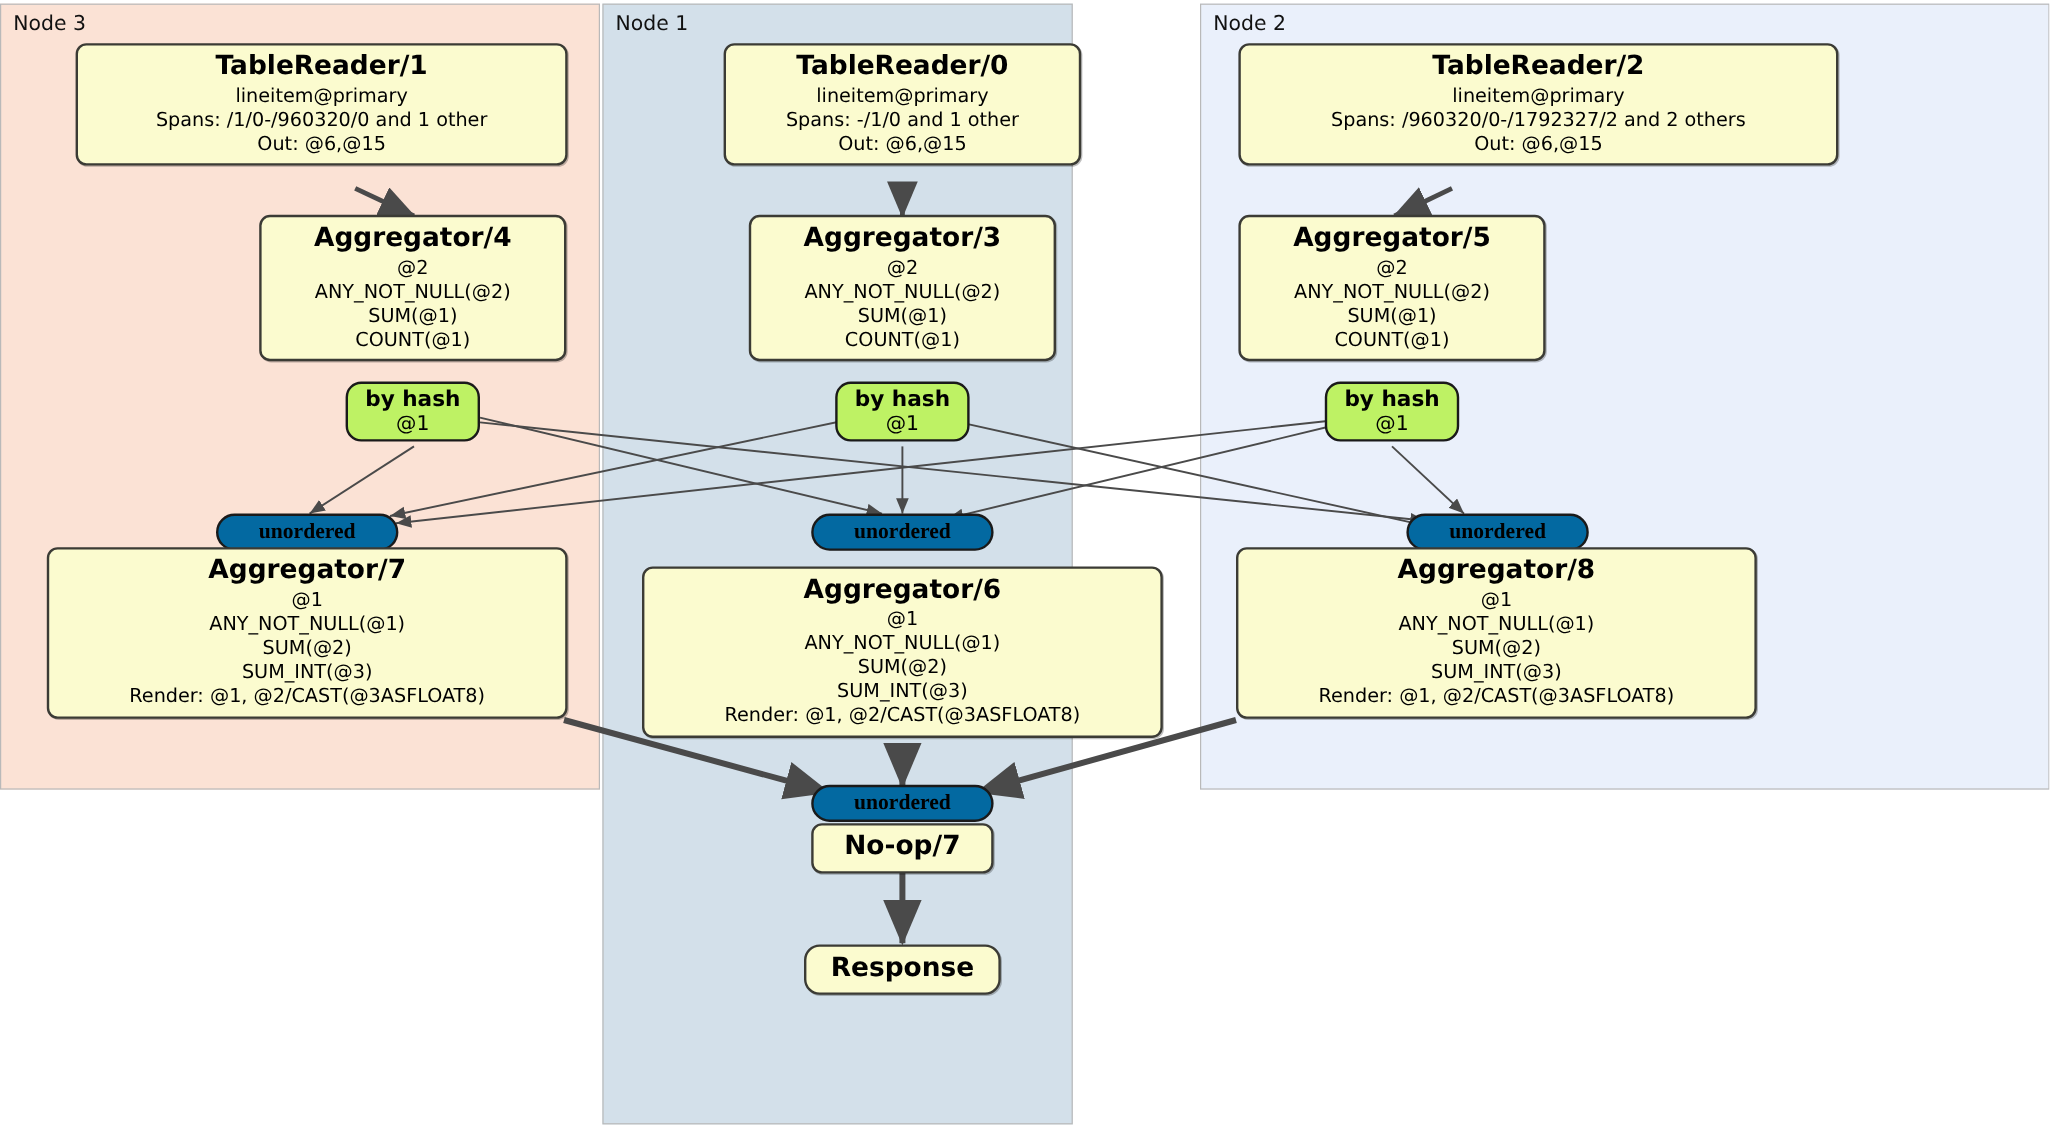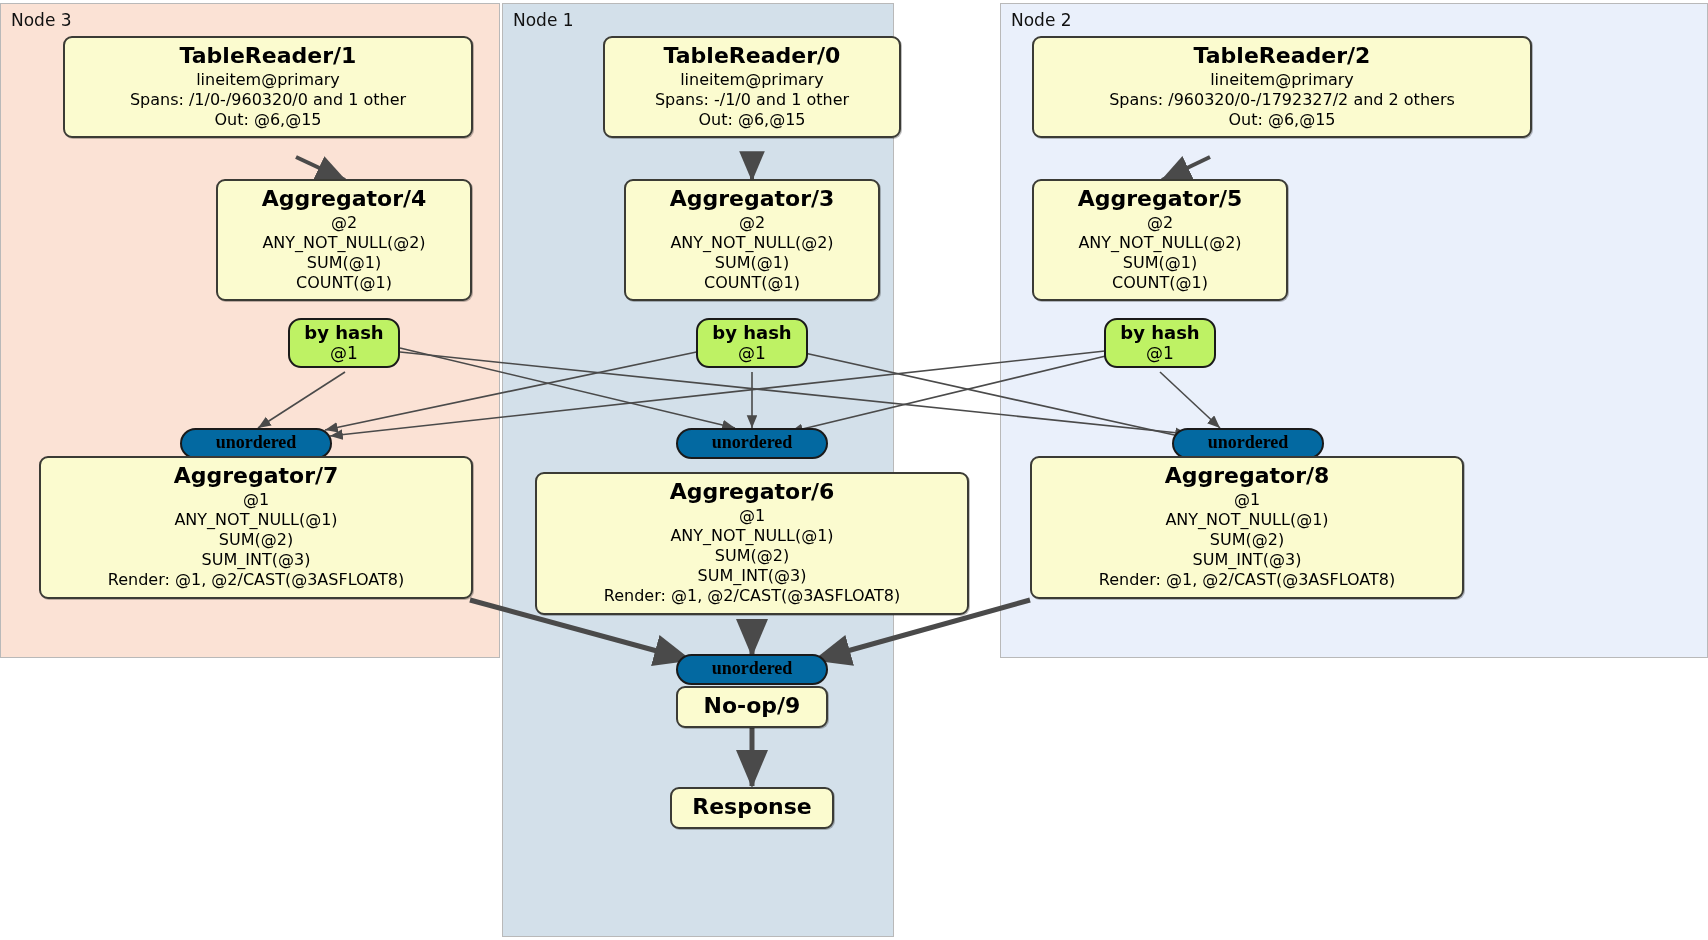--- a/index.html
+++ b/index.html
@@ -218,24 +218,24 @@
     <div class="line">SUM(@2)</div>
     <div class="line">SUM_INT(@3)</div>
     <div class="line">Render: @1, @2/CAST(@3ASFLOAT8)</div>
   </div>
 
   <div class="pill sync" id="unFinal" style="left:676px; top:654px; width:152px;">
     <div class="p-title">unordered</div>
   </div>
 
   <div class="proc" id="noop9" style="left:676px; top:686px; width:152px;">
-    <div class="title">No-op/9</div>
-  </div>
-
-  <div class="proc" id="response" style="left:670px; top:787px; width:164px;">
+    <div class="title">No-op/7</div>
+  </div>
+
+  <div class="proc" id="response" style="left:670px; top:787px; width:164px;border-radius:13px;">
     <div class="title">Response</div>
   </div>
 
   <div class="proc" id="tr2" style="left:1032px; top:36px; width:500px;">
     <div class="title">TableReader/2</div>
     <div class="line">lineitem@primary</div>
     <div class="line">Spans: /960320/0-/1792327/2 and 2 others</div>
     <div class="line">Out: @6,@15</div>
   </div>
 

